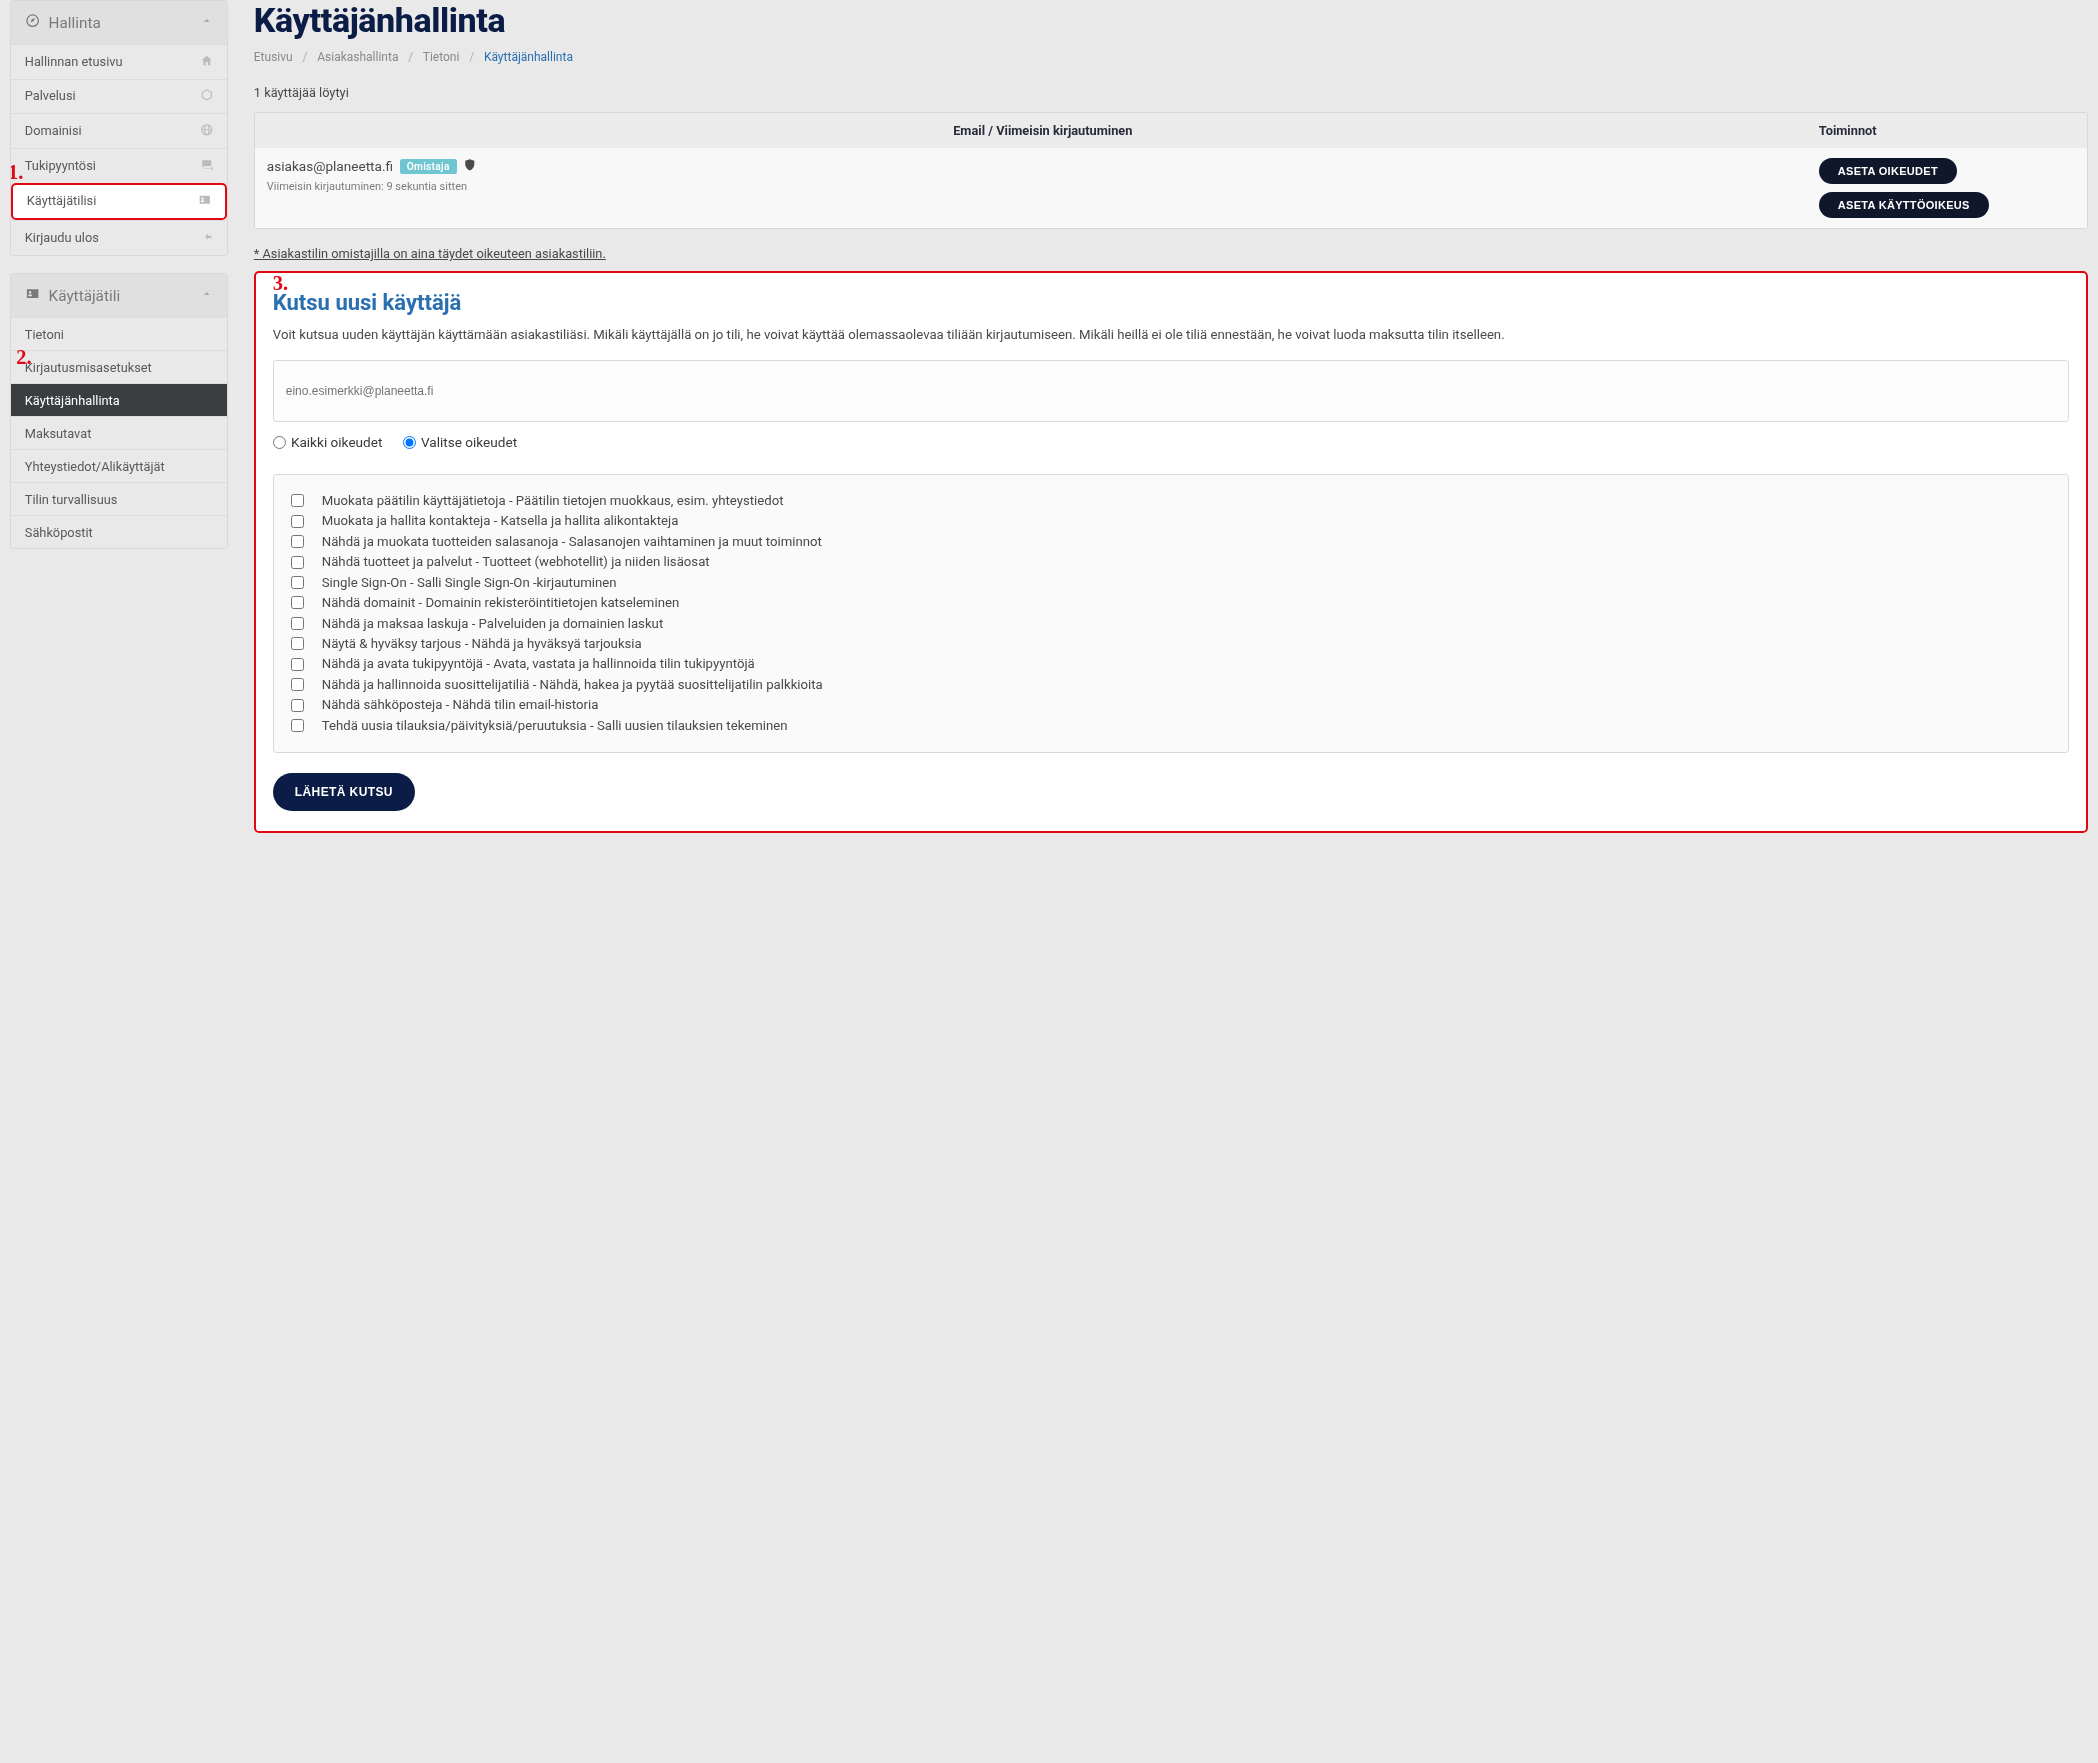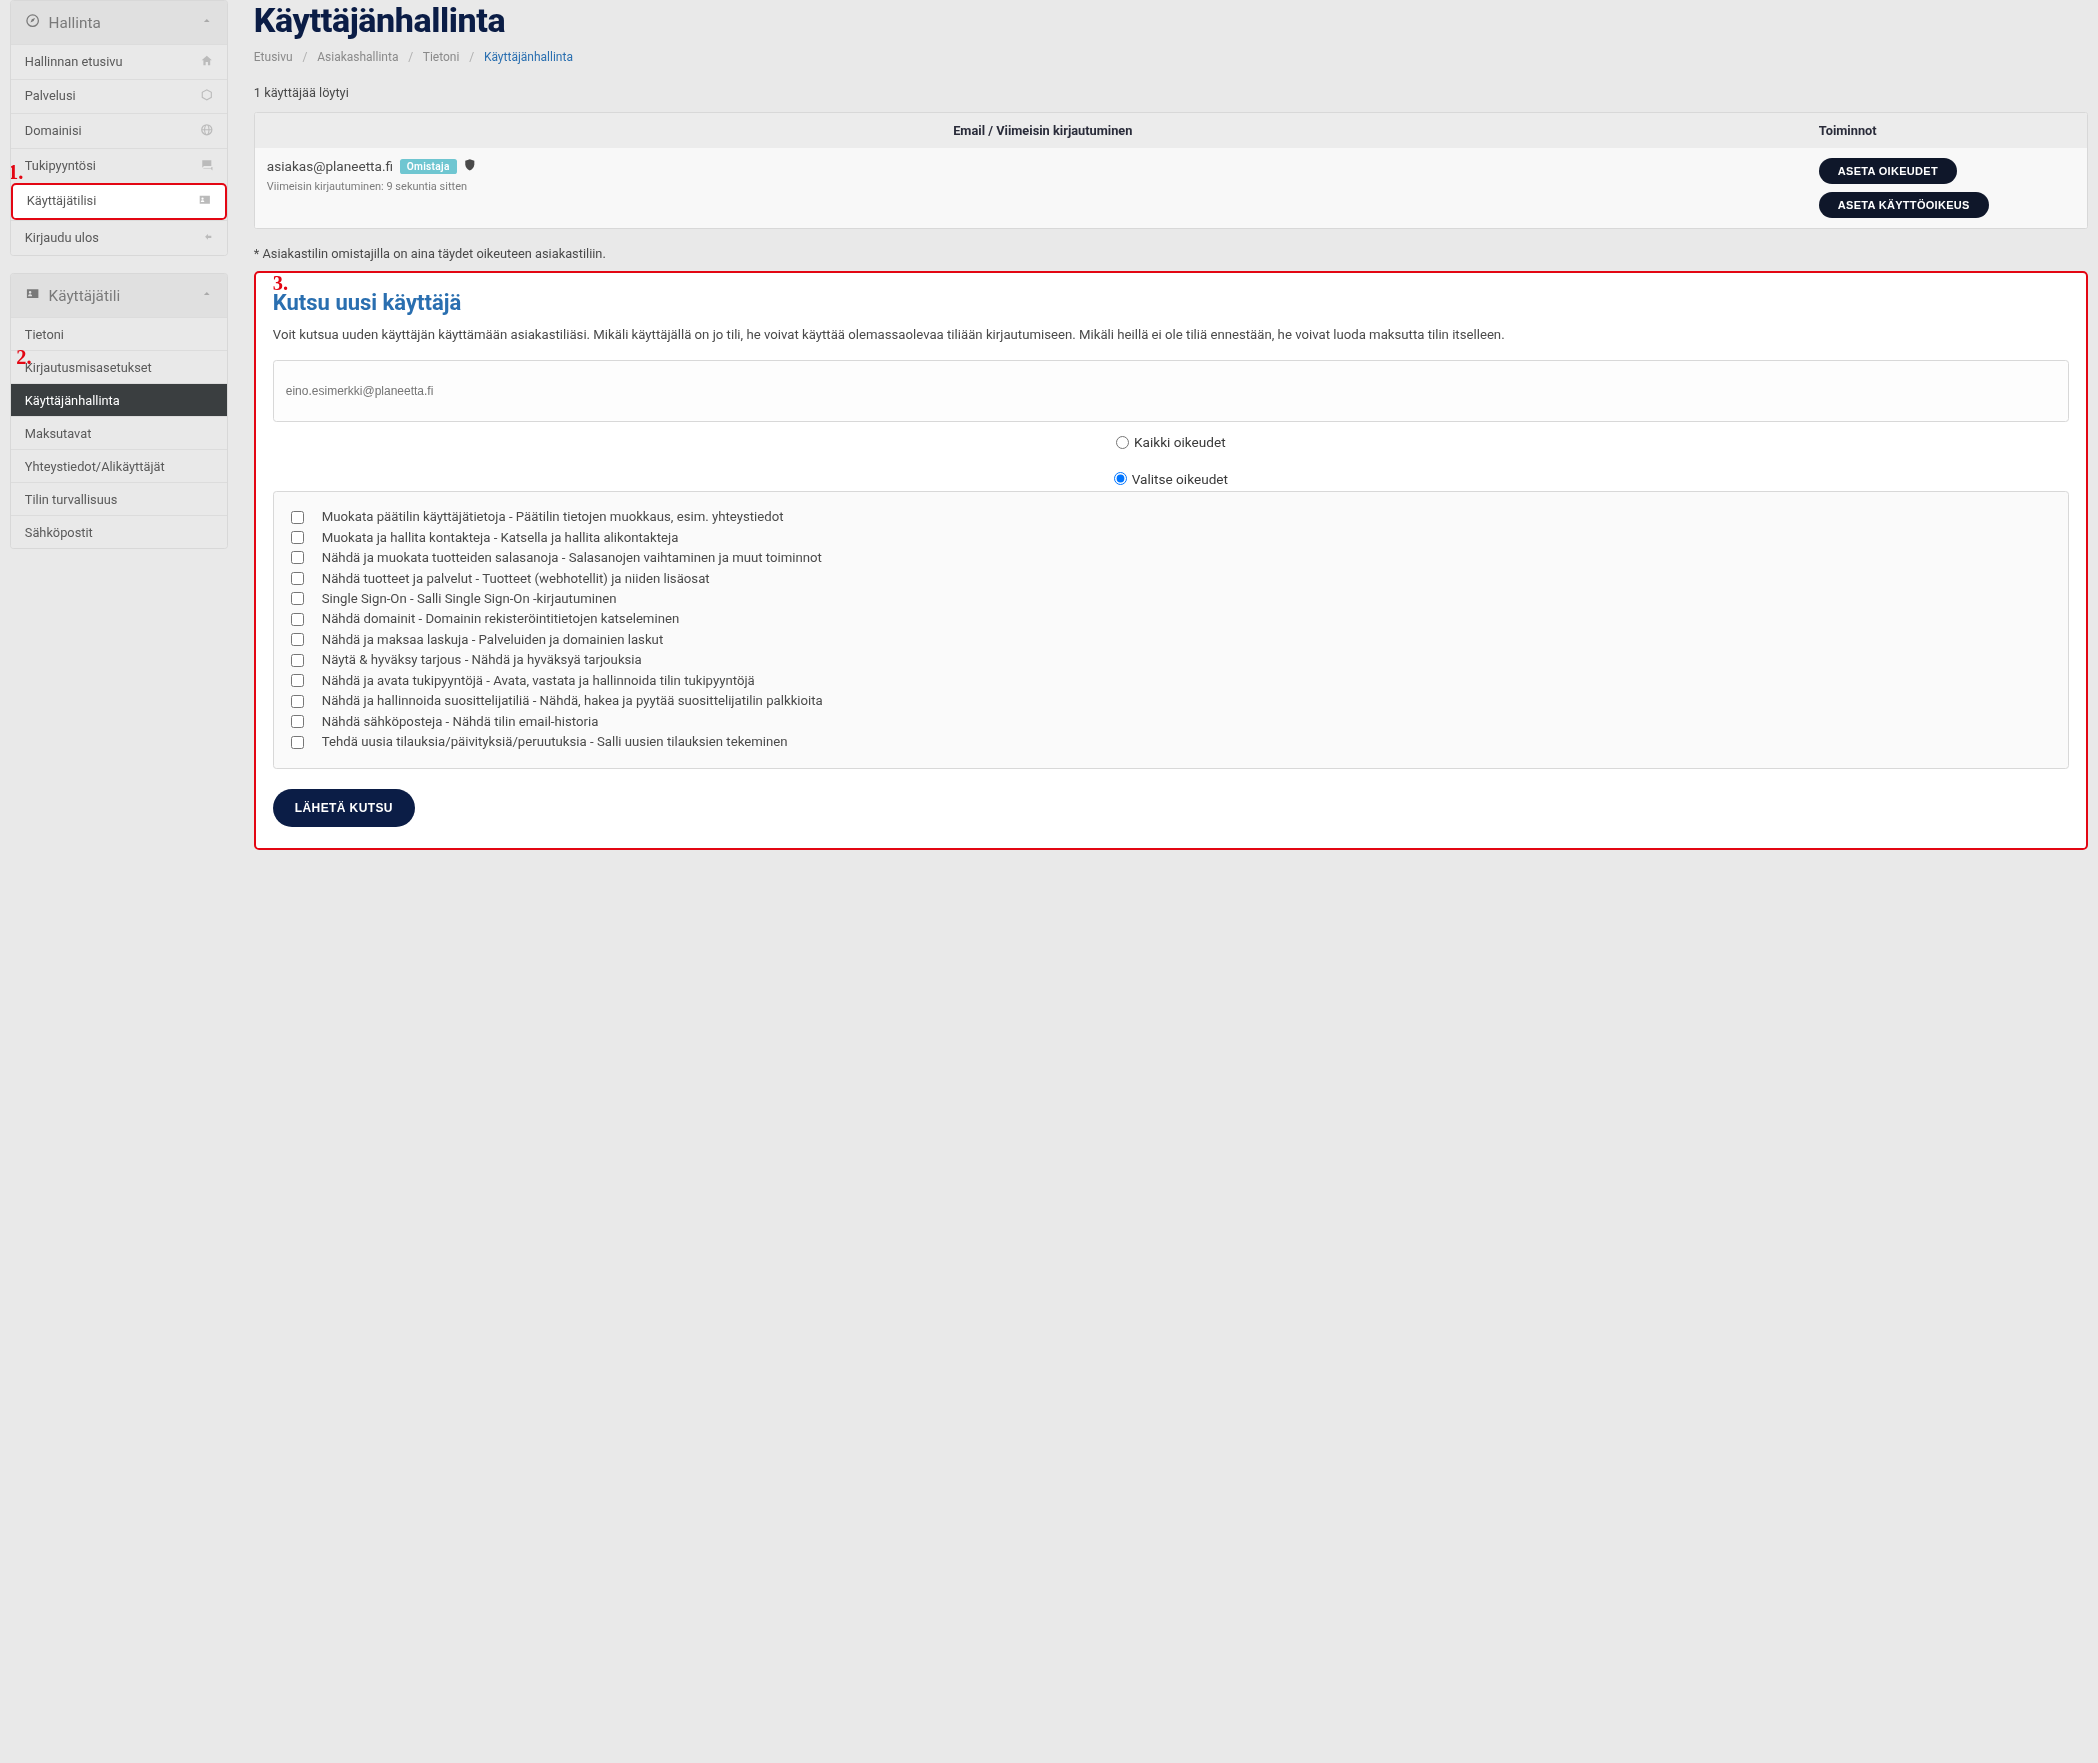--- a/index.html
+++ b/index.html
@@ -138,21 +138,21 @@
       background:#0f172a;
       color:#fff;
       border:none;
       border-radius:19px;
       padding:6.8px 19px;
       font-size:11px;
       font-weight:700;
       letter-spacing:0.3px;
       cursor:pointer;
     }
-    .note-text { margin: 17px 0 10.2px; font-size:12.8px; color:#4a4a4a; }
+    .note-text { margin: 17px 0 10.2px; font-size:12.8px; color:#4a4a4a;text-decoration:underline; }
     .invite-panel {
       position: relative;
       border: 2.6px solid #e30613;
       border-radius: 5.1px;
       background: #fff;
       padding: 17px 17px 20.4px 17px;
     }
     .invite-panel .annot-num { top: -1.7px; left: 17px; }
     h2.invite-title {
       color: #2a6fb0;
@@ -171,22 +171,21 @@
       border: 0.9px solid #d8d8d8;
       border-radius: 3.4px;
       padding: 23px 12px;
       font-size: 12px;
       color:#888;
       background:#fdfdfd;
       margin-bottom: 12px;
     }
     .radio-row {
       display:flex; gap:20.4px; align-items:center; font-size:13.6px; color:#3a3a3a;
-      margin-bottom: 4px;
-      flex-direction: column;
+      margin-bottom: 24px;
     }
     .radio-row label { display:flex; align-items:center; gap:5.1px; cursor:pointer; }
     .perm-box {
       border:0.9px solid #d8d8d8;
       border-radius:3.4px;
       background:#fafafa;
       padding: 15.3px 17px;
     }
     .perm-item {
       display:flex; align-items:flex-start; gap:18px;

